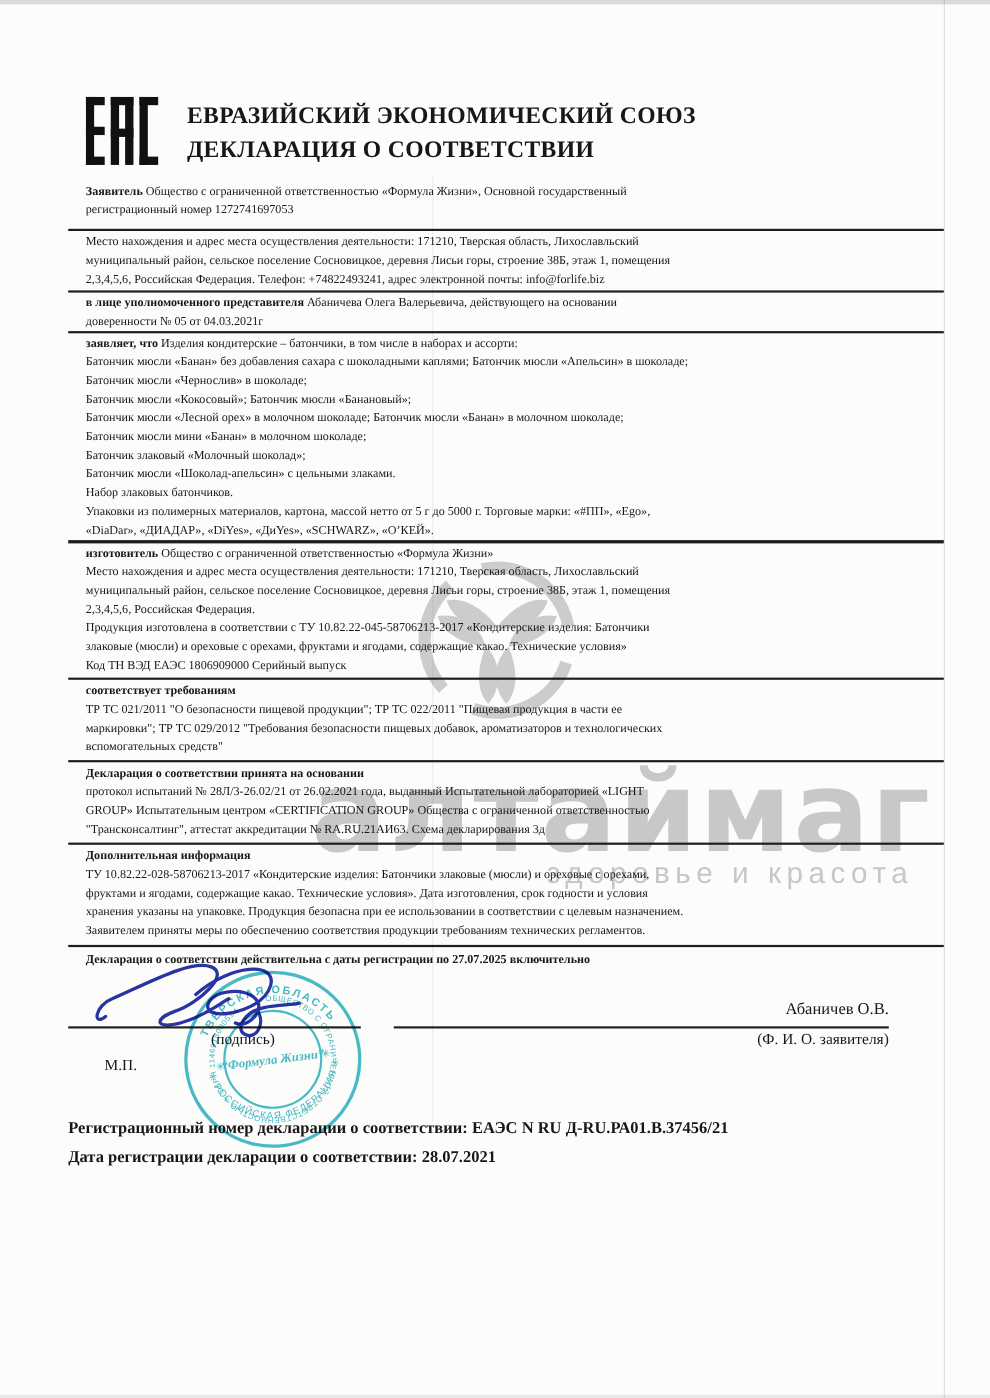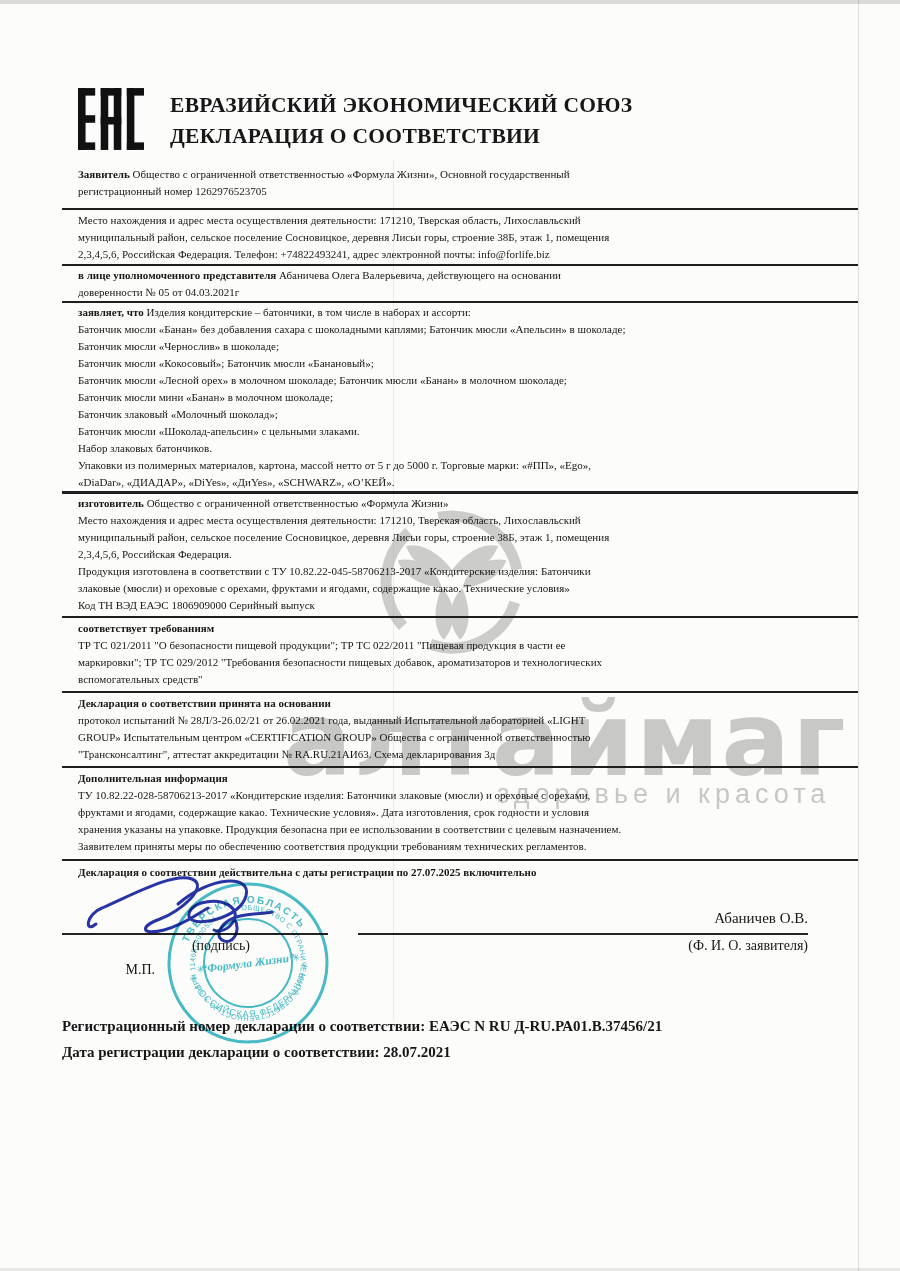--- a/index.html
+++ b/index.html
@@ -86,21 +86,21 @@
     </g>
   </svg>
 
   <div class="title">
     <div>ЕВРАЗИЙСКИЙ ЭКОНОМИЧЕСКИЙ СОЮЗ</div>
     <div>ДЕКЛАРАЦИЯ О СООТВЕТСТВИИ</div>
   </div>
 
   <div class="sec" style="top:166px">
     <div class="ln"><b>Заявитель</b> <span>Общество с ограниченной ответственностью «Формула Жизни», Основной государственный</span></div>
-    <div class="ln">регистрационный номер 1262976523705</div>
+    <div class="ln">регистрационный номер 1272741697053</div>
   </div>
   <div class="rule" style="top:208px"></div>
 
   <div class="sec" style="top:212px">
     <div class="ln">Место нахождения и адрес места осуществления деятельности: 171210, Тверская область, Лихославльский</div>
     <div class="ln">муниципальный район, сельское поселение Сосновицкое, деревня Лисьи горы, строение 38Б, этаж 1, помещения</div>
     <div class="ln">2,3,4,5,6, Российская Федерация. Телефон: +74822493241, адрес электронной почты: info@forlife.biz</div>
   </div>
   <div class="rule" style="top:264px"></div>
 
@@ -168,21 +168,21 @@
   <svg class="signature" width="240" height="80" viewBox="0 0 240 80">
     <g fill="none" stroke="#2834a6" stroke-width="3" stroke-linecap="round">
       <path d="M 14,56 C 2,66 4,46 20,40 C 52,26 92,4 110,11 C 128,18 98,44 78,51 C 58,58 58,68 82,62 C 104,56 118,44 126,40"></path>
       <path d="M 96,36 C 128,8 170,6 164,28 C 158,48 122,58 110,52 C 102,47 110,36 124,34 C 142,31 158,40 152,52 C 148,61 138,65 132,62"></path>
       <path d="M 152,50 C 160,64 150,78 140,72 C 132,67 140,52 158,48 C 172,45 182,46 190,44"></path>
     </g>
   </svg>
 
   <div class="sigline" style="left:62px;top:933px;width:266px"></div>
   <div class="sig-caption" style="left:110px;top:938px;width:140px">(подпись)</div>
-  <div class="sig-caption" style="left:95px;top:962px;width:60px;text-align:right">М.П.</div>
+  <div class="sig-caption" style="left:95px;top:962px;width:60px;text-align:left">М.П.</div>
 
   <div class="sig-caption" style="left:358px;top:910px;width:450px;font-size:15px">Абаничев О.В.</div>
   <div class="sigline" style="left:358px;top:933px;width:450px"></div>
   <div class="sig-caption" style="left:358px;top:938px;width:450px">(Ф. И. О. заявителя)</div>
 
   <svg class="stamp" width="170" height="170" viewBox="-85 -85 170 170" opacity="0.88">
     <defs>
       <path id="arcTop" d="M -66,6 A 66,66 0 0 1 66,6"></path>
       <path id="arcBot" d="M -62,-8 A 62,62 0 0 0 62,-8"></path>
       <path id="ringIn" d="M 0,-53 A 53,53 0 1 1 -0.05,-53"></path>

